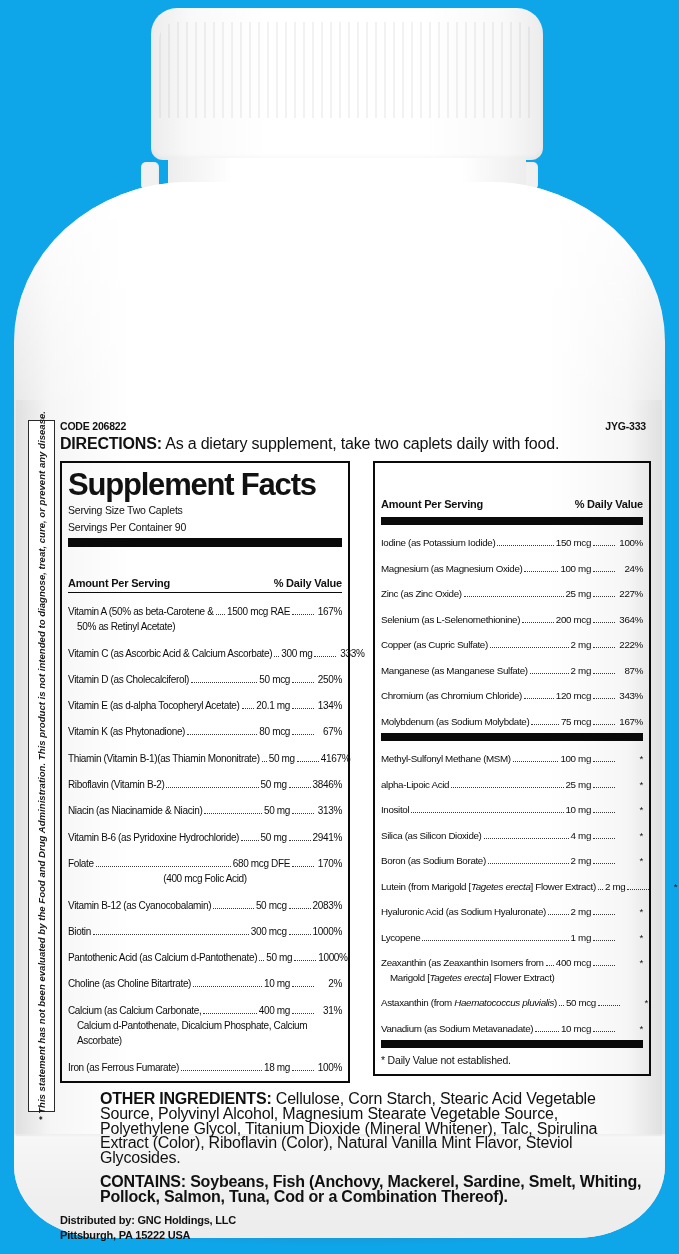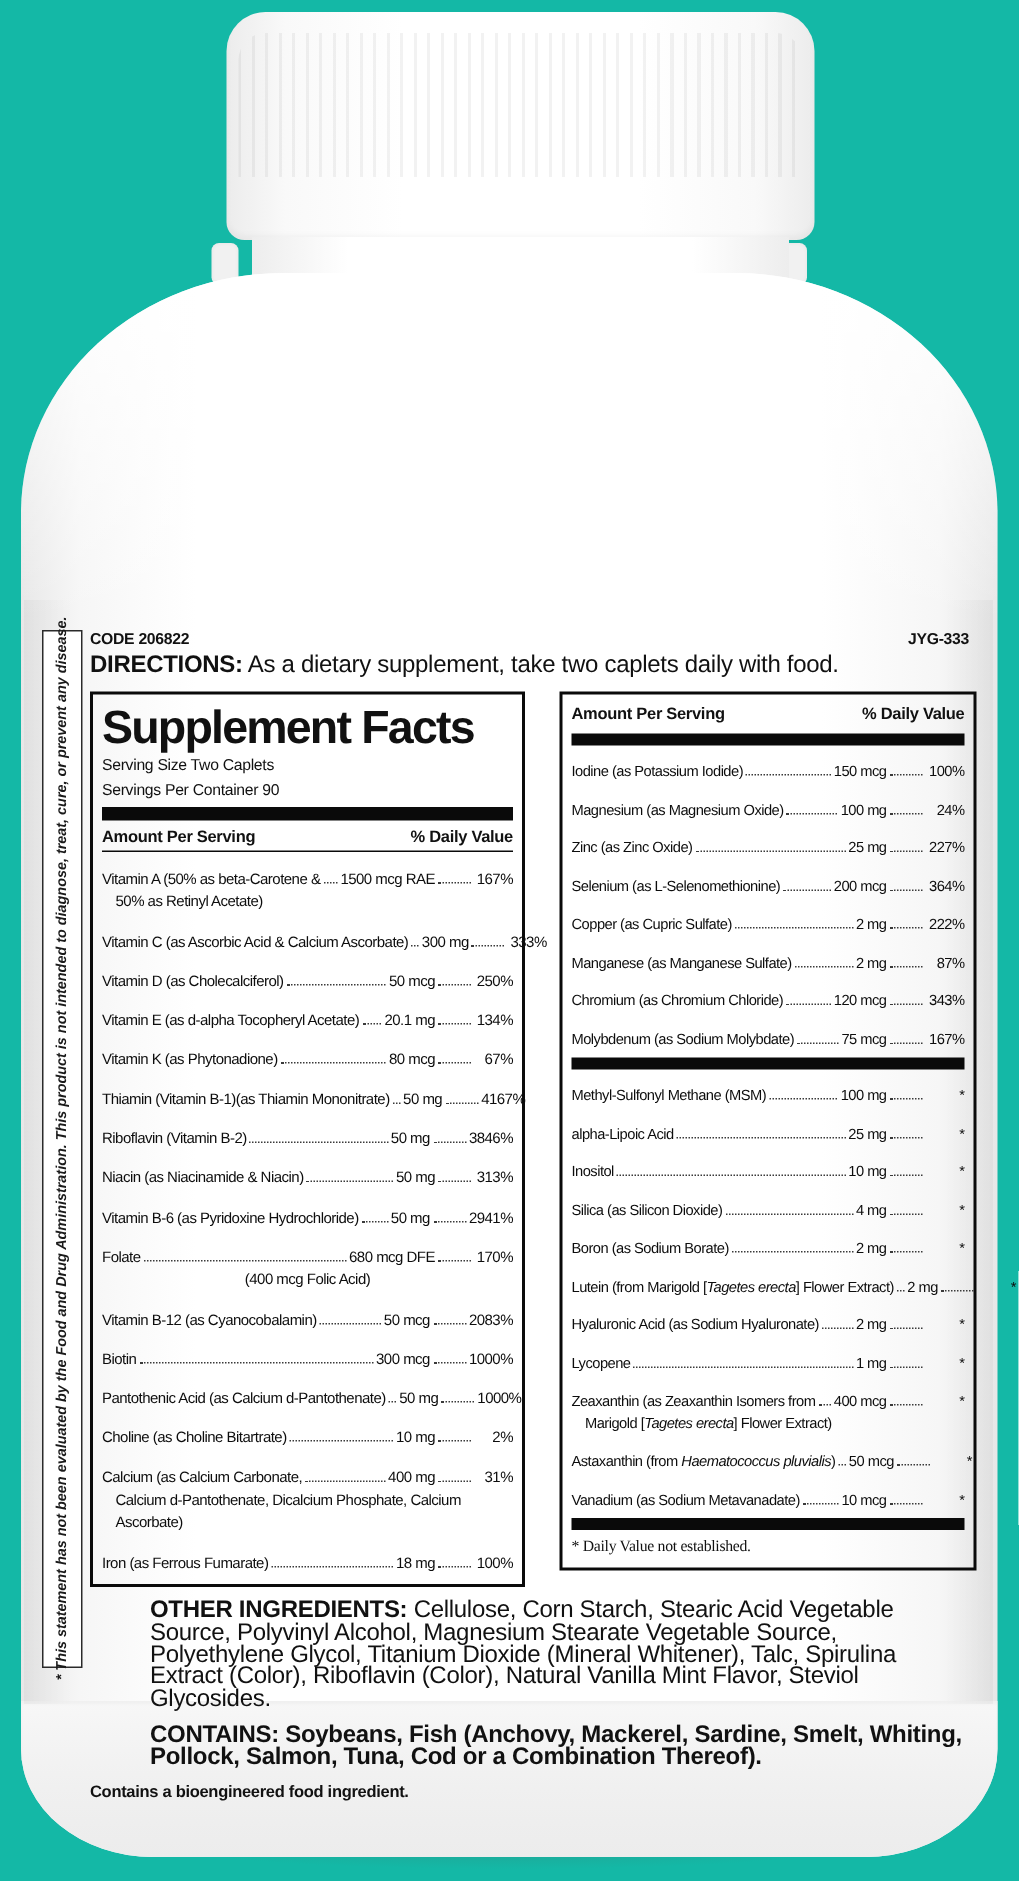--- a/index.html
+++ b/index.html
@@ -1,17 +1,17 @@
 <!DOCTYPE html>
 <html><head>
 <meta charset="utf-8">
 <style>
   html,body{margin:0;padding:0;background:#ffffff;}
   .scene{position:relative;width:679px;height:1254px;margin:0 auto;overflow:hidden;
-         font-family:"Liberation Sans",sans-serif;background:#14b8a6;}
+         font-family:"Liberation Sans",sans-serif;background:#0ea5e9;}
 
   
   .floor-shadow{position:absolute;left:28px;top:1212px;width:624px;height:40px;
     background:radial-gradient(ellipse 50% 50% at 50% 50%,rgba(90,85,80,.18),rgba(0,0,0,0) 70%);}
   .bottle-cap{position:absolute;left:151px;top:8px;width:392px;height:152px;
     border-radius:26px 26px 12px 12px;
     background:linear-gradient(90deg,#ececec 0%,#f9f9f9 10%,#ffffff 30%,#ffffff 70%,#f9f9f9 90%,#ececec 100%);
     box-shadow:inset 0 -3px 4px rgba(0,0,0,.04);}
   .cap-ridges{position:absolute;left:8px;right:8px;top:14px;height:96px;
     background:repeating-linear-gradient(90deg,rgba(0,0,0,.05) 0 2px,rgba(0,0,0,0) 2px 9px);
@@ -41,34 +41,34 @@
 
   .facts-cols{display:flex;gap:23px;margin-top:8px;align-items:flex-start;}
   .sf-box{border:2px solid #0a0a0a;background:transparent;box-sizing:border-box;padding:5px 6px 6px;}
   .sf-left{width:290px;}
   .sf-right{width:278px;}
   .sf-title{font-size:31px;font-weight:bold;letter-spacing:-1.2px;line-height:33px;white-space:nowrap;}
   .sf-serving{font-size:10.5px;line-height:13.5px;letter-spacing:-.2px;margin-top:3px;}
   .bar{height:9px;background:#0a0a0a;margin:4px 0 3px;}
   .bar.thin{height:8px;}
   .sf-header{display:flex;justify-content:space-between;font-size:11px;font-weight:bold;
-    letter-spacing:-.2px;padding:2px 0 3px;}
+    letter-spacing:-.2px;padding:2px 0 3px;margin-top:28px;}
   .rule{border-bottom:1.5px solid #0a0a0a;}
 
   .row{font-size:10px;letter-spacing:-.35px;line-height:15.3px;color:#0d0d0d;}
   .sf-right .row{font-size:9.8px;line-height:14.5px;}
   .row-main{display:flex;align-items:baseline;margin-top:11px;}
   .nmwrap{white-space:nowrap;flex:0 0 auto;}
   .lead{flex:1 1 auto;min-width:5px;border-bottom:1.6px dotted #3a3a3a;margin:0 2px 3px;}
   .lead2{flex:0 0 auto;width:22px;border-bottom:1.6px dotted #3a3a3a;margin:0 2px 3px;}
   .amt{white-space:nowrap;flex:0 0 auto;}
   .dv{white-space:nowrap;flex:0 0 auto;text-align:right;min-width:26px;}
   .wrap{padding-left:9px;}
   .wrap.center{text-align:center;padding-left:0;}
-  .sf-footnote{font-size:10.5px;letter-spacing:-.2px;padding:3px 0 2px;font-family:Liberation Serif, serif;}
+  .sf-footnote{font-size:10.5px;letter-spacing:-.2px;padding:3px 0 2px;}
 
   .para{font-size:16px;line-height:14.8px;letter-spacing:-.2px;margin-top:9px;margin-left:40px;}
   .para b{font-weight:bold;}
   .para.allbold{font-weight:bold;}
   .addr{font-size:11px;line-height:15px;font-weight:bold;letter-spacing:-.2px;margin-top:8px;}
   .bio{font-size:11px;font-weight:bold;letter-spacing:-.2px;margin-top:9px;}
 
   
   .disclaimer-box{position:absolute;left:28px;top:420px;width:25px;height:690px;
     border:1px solid #2a2a2a;background:#fff;display:flex;align-items:center;justify-content:center;}
@@ -523,20 +523,24 @@
     </div>
 
     <div class="para">
       <b>OTHER INGREDIENTS:</b><span> Cellulose, Corn Starch, Stearic Acid Vegetable Source, Polyvinyl Alcohol, Magnesium Stearate Vegetable Source, Polyethylene Glycol, Titanium Dioxide (Mineral Whitener), Talc, Spirulina Extract (Color), Riboflavin (Color), Natural Vanilla Mint Flavor, Steviol Glycosides.</span>
     </div>
 
     <div class="para allbold">
       <b>CONTAINS:</b><span> Soybeans, Fish (Anchovy, Mackerel, Sardine, Smelt, Whiting, Pollock, Salmon, Tuna, Cod or a Combination Thereof).</span>
     </div>
 
+    <div class="addr">
+      <div>Distributed by: GNC Holdings, LLC</div>
+      <div>Pittsburgh, PA 15222 USA</div>
+    </div>
 
     <div class="bio">Contains a bioengineered food ingredient.</div>
   </div>
 
   <div class="disclaimer-box">
     <span>* This statement has not been evaluated by the Food and Drug Administration. This product is not intended to diagnose, treat, cure, or prevent any disease.</span>
   </div>
 </div>
 
 </body></html>

